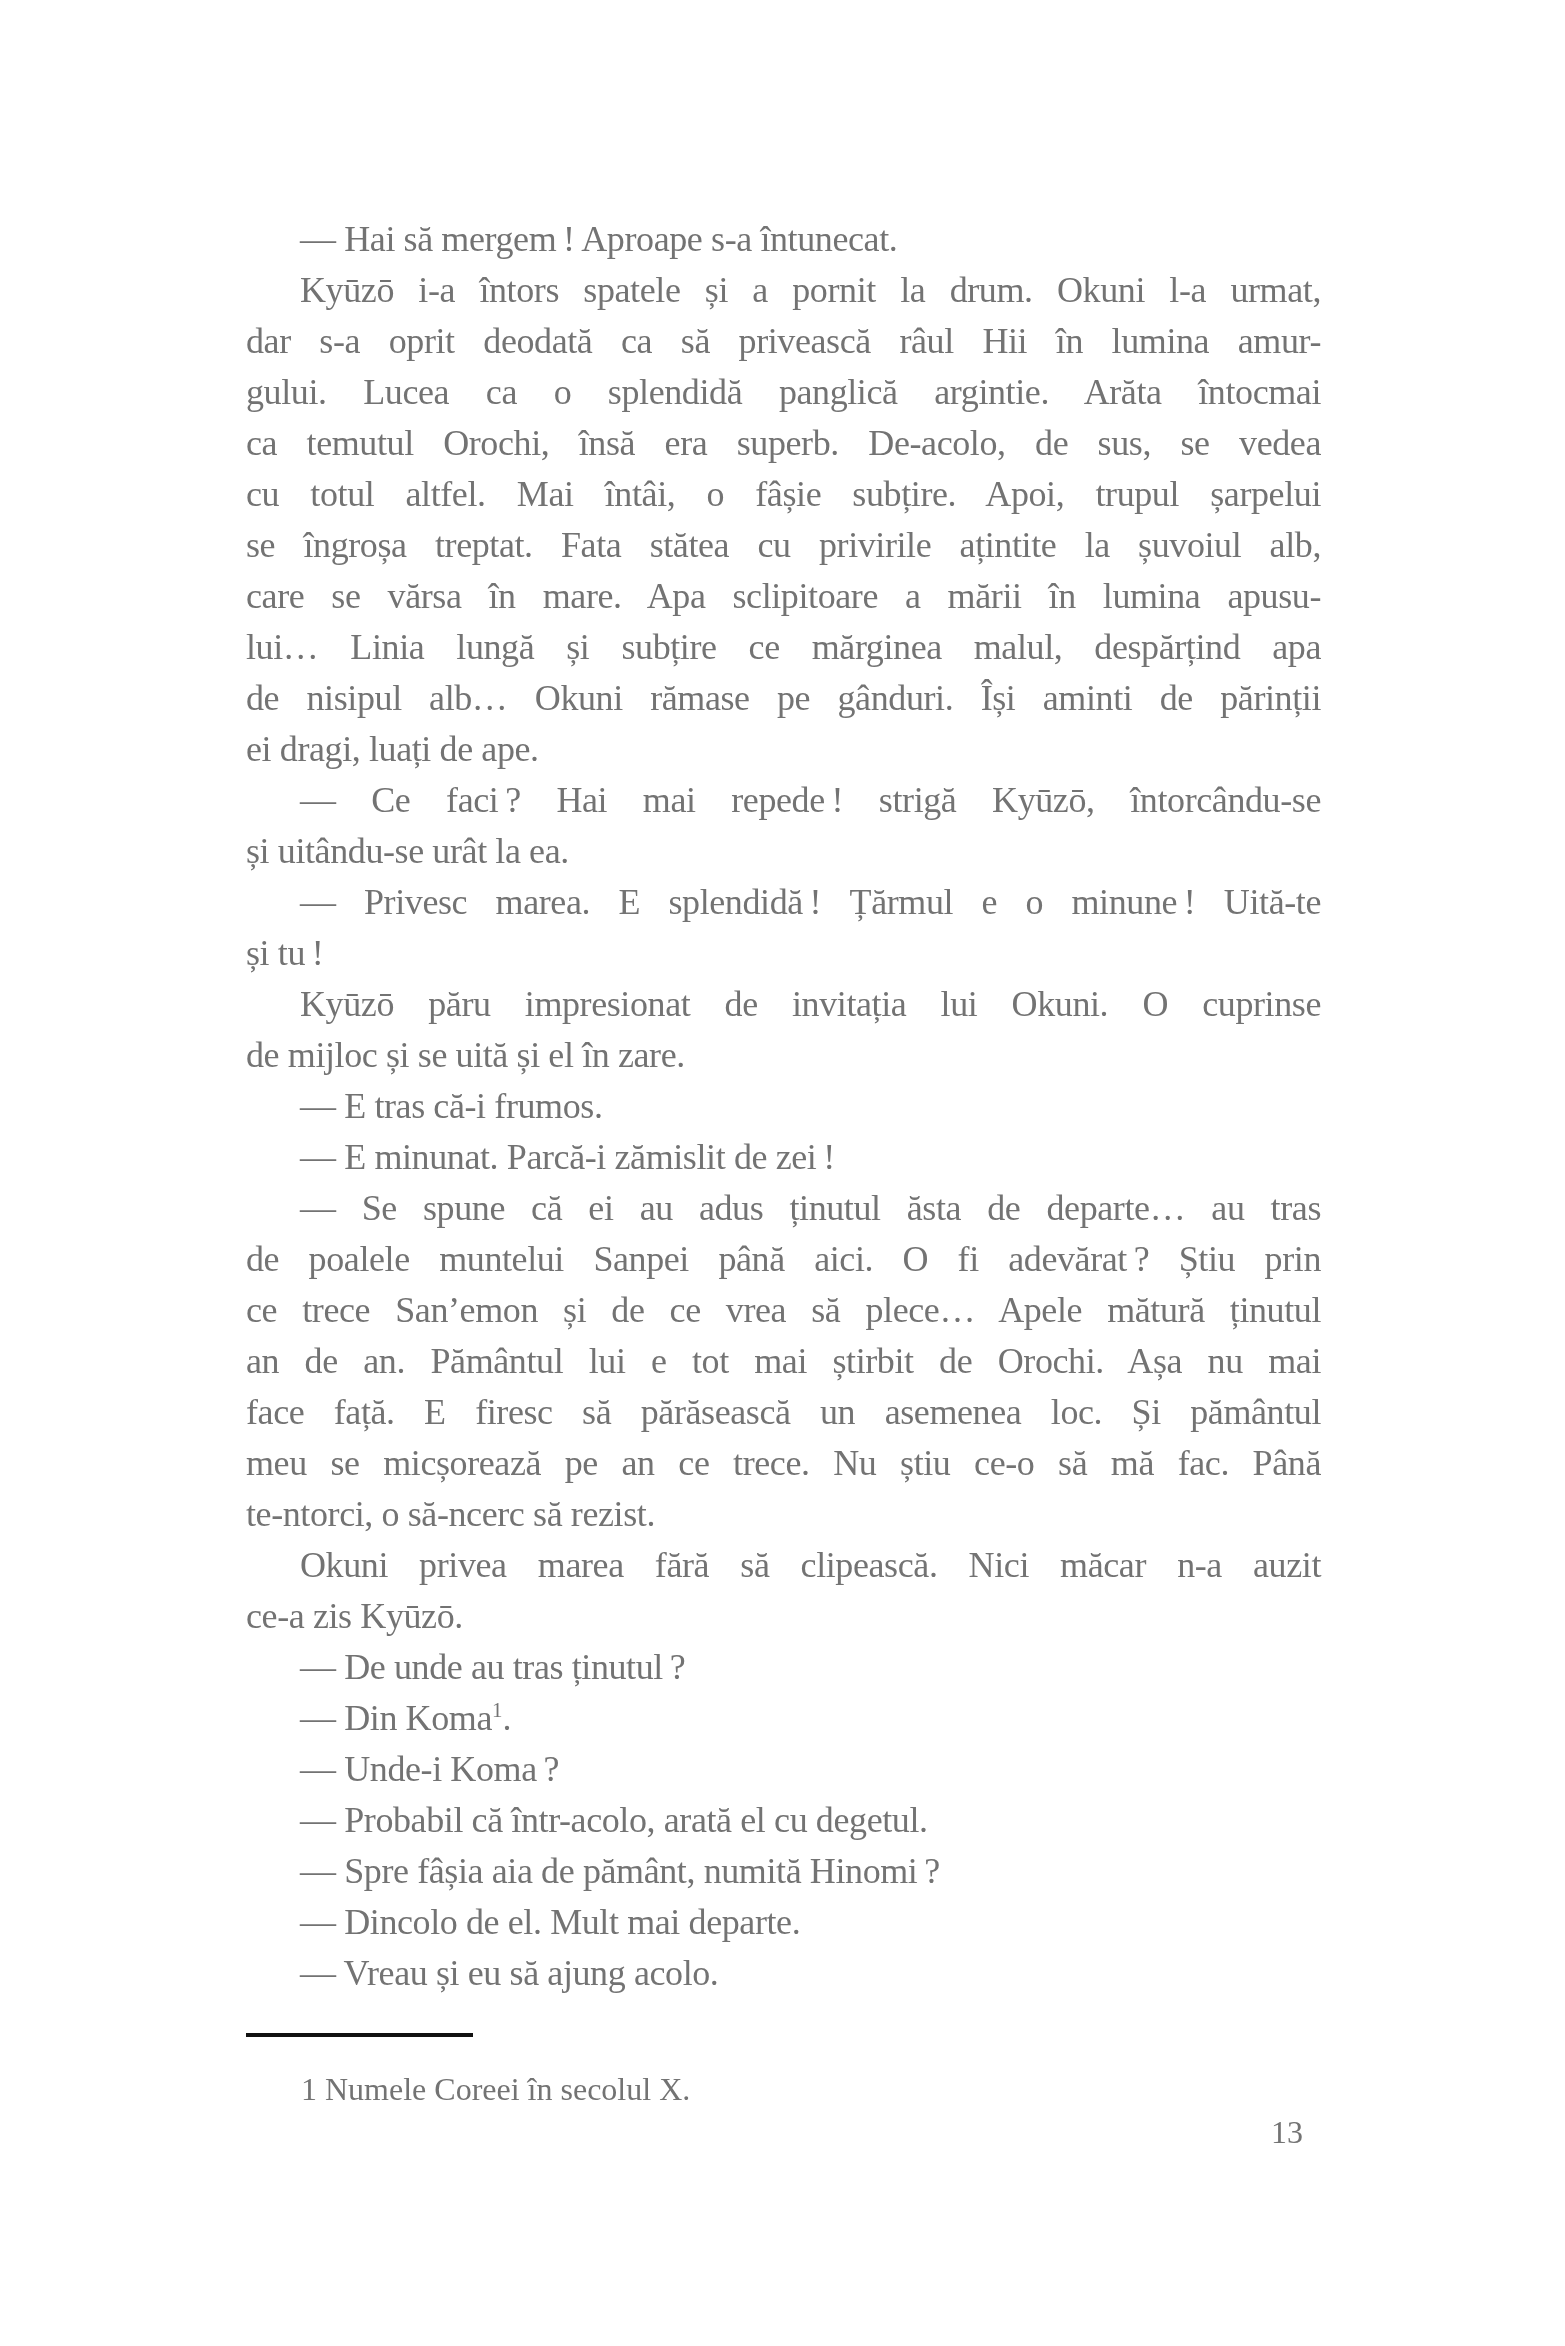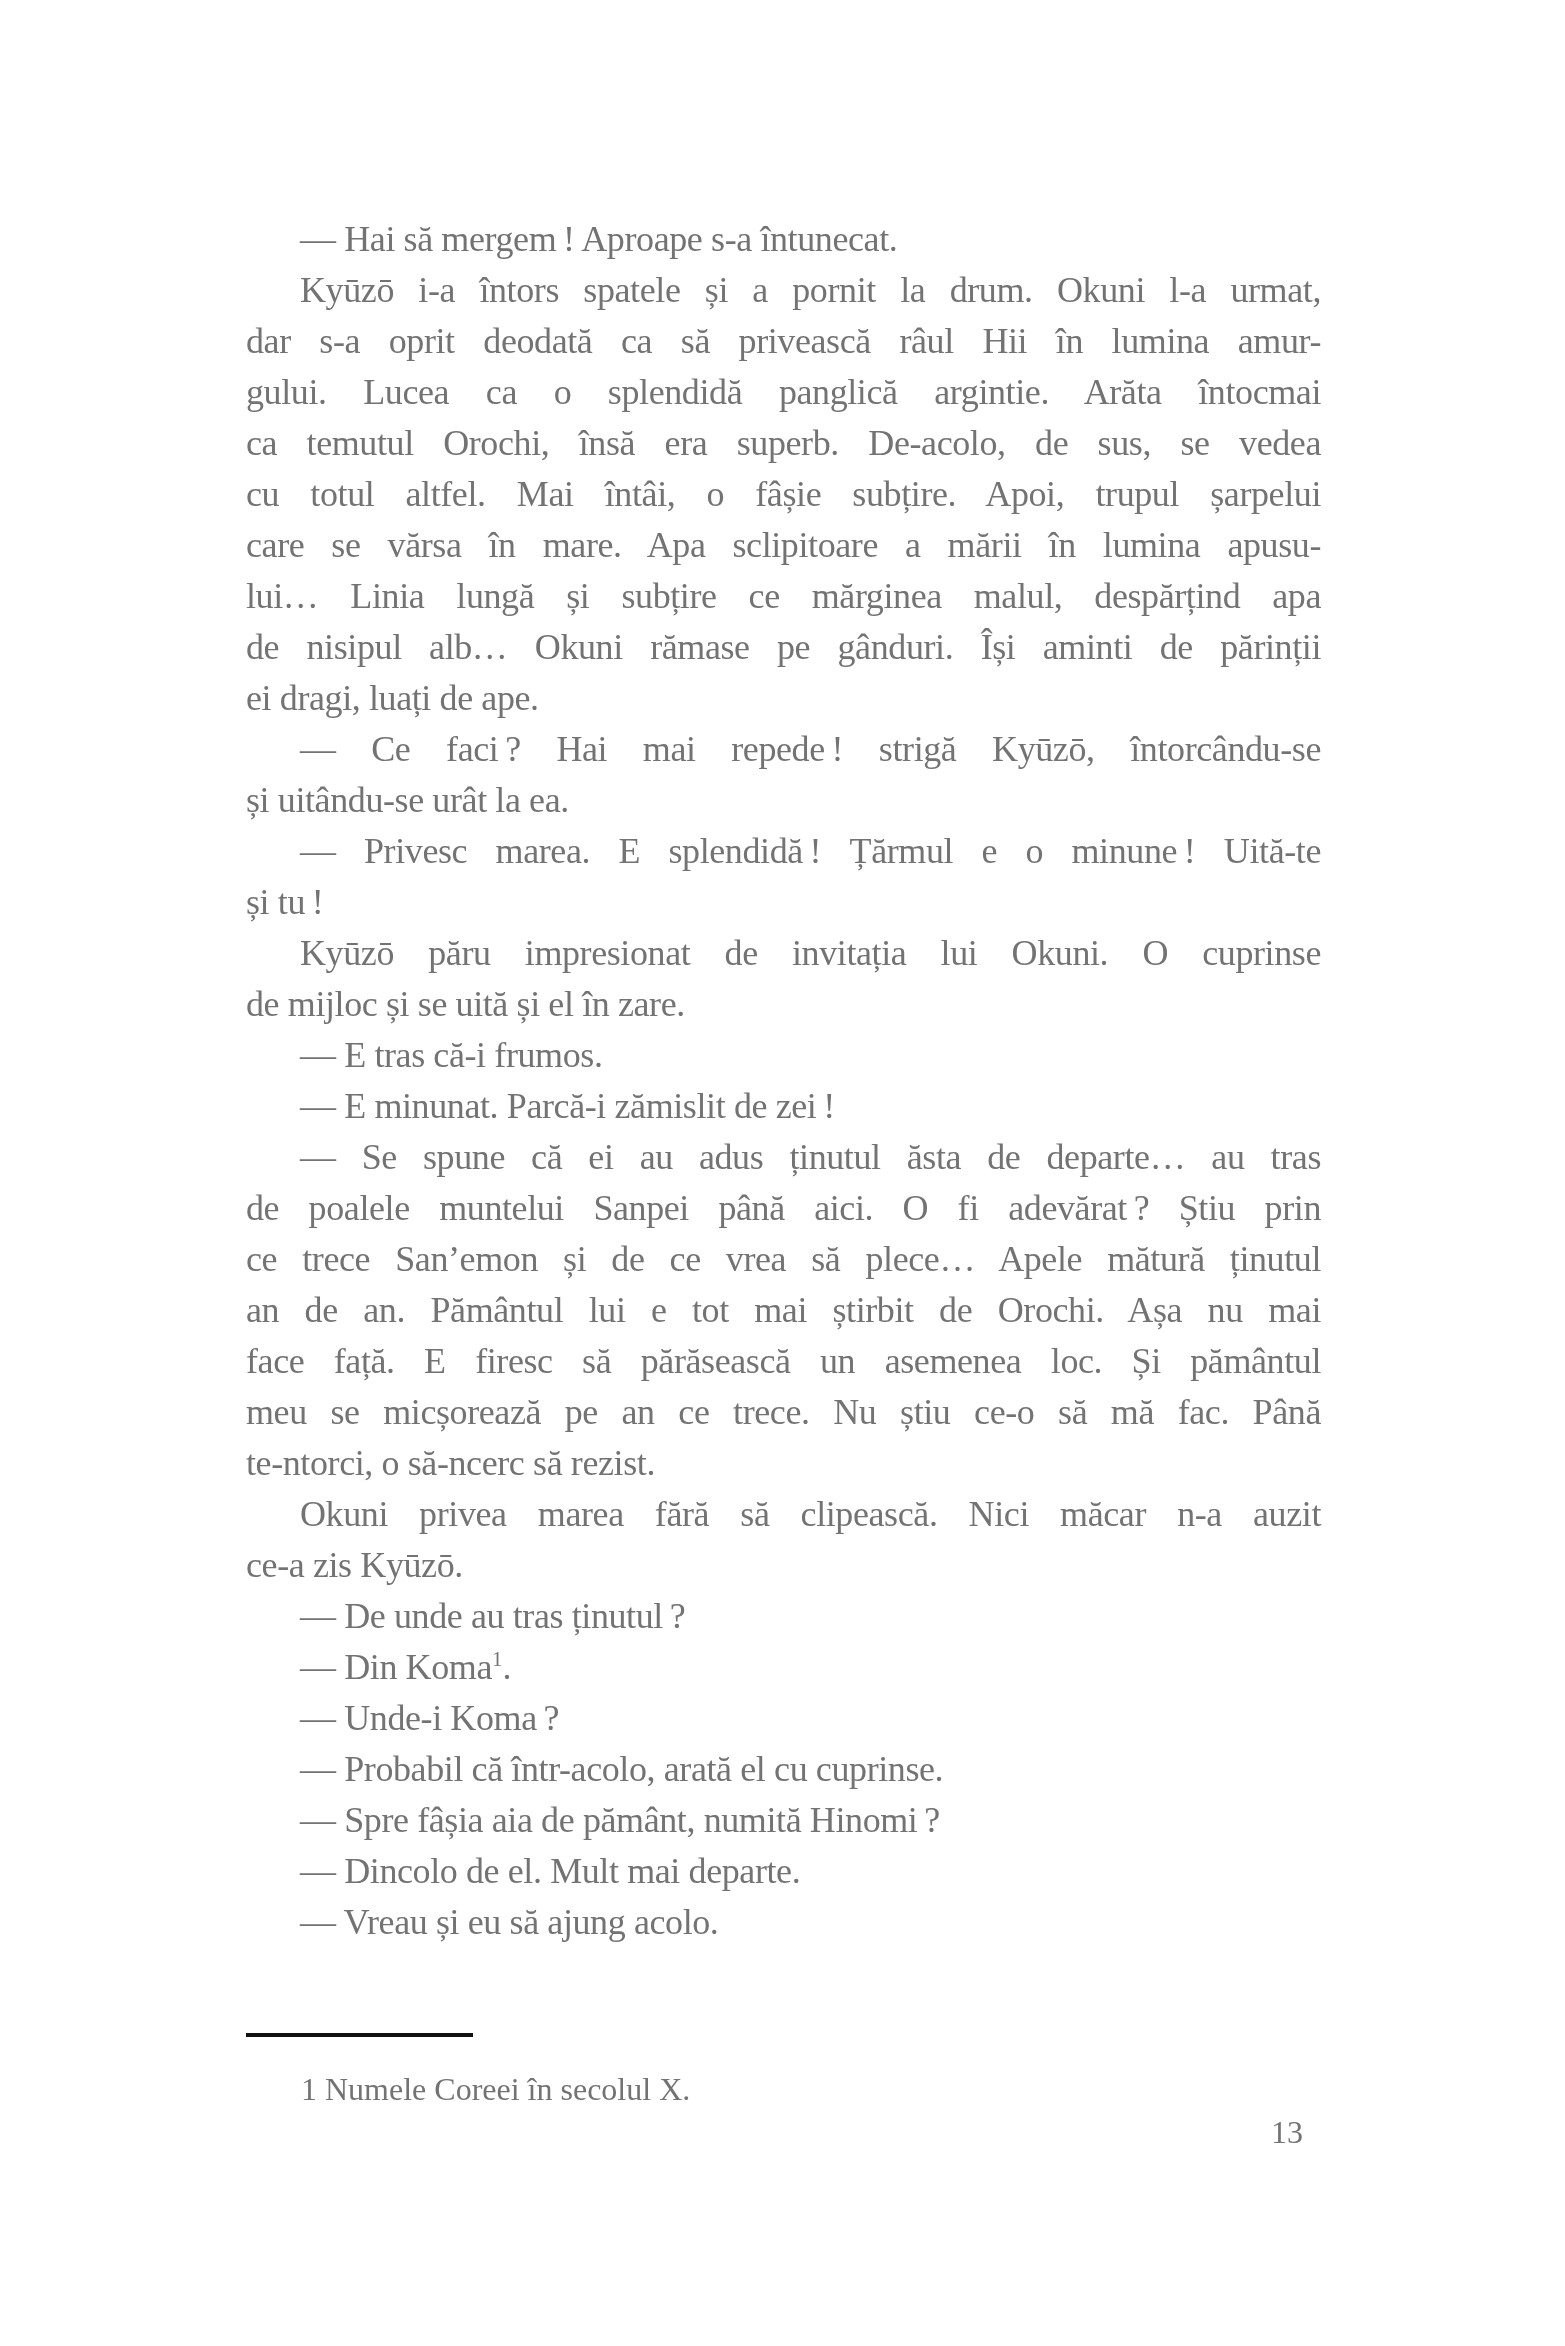--- a/index.html
+++ b/index.html
@@ -71,20 +71,21 @@
 <body>
 
 <div class="page">
   <div class="text-block">
       <div class="line indent">— Hai să mergem ! Aproape s-a întunecat.</div>
       <div class="line indent just">Kyūzō i-a întors spatele și a pornit la drum. Okuni l-a urmat,</div>
       <div class="line just">dar s-a oprit deodată ca să privească râul Hii în lumina amur-</div>
       <div class="line just">gului. Lucea ca o splendidă panglică argintie. Arăta întocmai</div>
       <div class="line just">ca temutul Orochi, însă era superb. De-acolo, de sus, se vedea</div>
       <div class="line just">cu totul altfel. Mai întâi, o fâșie subțire. Apoi, trupul șarpelui</div>
+      <div class="line just">se îngroșa treptat. Fata stătea cu privirile ațintite la șuvoiul alb,</div>
       <div class="line just">care se vărsa în mare. Apa sclipitoare a mării în lumina apusu-</div>
       <div class="line just">lui… Linia lungă și subțire ce mărginea malul, despărțind apa</div>
       <div class="line just">de nisipul alb… Okuni rămase pe gânduri. Își aminti de părinții</div>
       <div class="line">ei dragi, luați de ape.</div>
       <div class="line indent just">— Ce faci ? Hai mai repede ! strigă Kyūzō, întorcându-se</div>
       <div class="line">și uitându-se urât la ea.</div>
       <div class="line indent just">— Privesc marea. E splendidă ! Țărmul e o minune ! Uită-te</div>
       <div class="line">și tu !</div>
       <div class="line indent just">Kyūzō păru impresionat de invitația lui Okuni. O cuprinse</div>
       <div class="line">de mijloc și se uită și el în zare.</div>
@@ -95,21 +96,21 @@
       <div class="line just">ce trece San’emon și de ce vrea să plece… Apele mătură ținutul</div>
       <div class="line just">an de an. Pământul lui e tot mai știrbit de Orochi. Așa nu mai</div>
       <div class="line just">face față. E firesc să părăsească un asemenea loc. Și pământul</div>
       <div class="line just">meu se micșorează pe an ce trece. Nu știu ce-o să mă fac. Până</div>
       <div class="line">te-ntorci, o să-ncerc să rezist.</div>
       <div class="line indent just">Okuni privea marea fără să clipească. Nici măcar n-a auzit</div>
       <div class="line">ce-a zis Kyūzō.</div>
       <div class="line indent">— De unde au tras ținutul ?</div>
       <div class="line indent"><span>— Din Koma</span><span class="sup">1</span><span>.</span></div>
       <div class="line indent">— Unde-i Koma ?</div>
-      <div class="line indent">— Probabil că într-acolo, arată el cu cuprinse.</div>
+      <div class="line indent">— Probabil că într-acolo, arată el cu degetul.</div>
       <div class="line indent">— Spre fâșia aia de pământ, numită Hinomi ?</div>
       <div class="line indent">— Dincolo de el. Mult mai departe.</div>
       <div class="line indent">— Vreau și eu să ajung acolo.</div>
     </div>
   <div class="footnote-rule"></div>
   <div class="footnote">1 Numele Coreei în secolul X.</div>
   <div class="page-number">13</div>
 </div>
 
 

